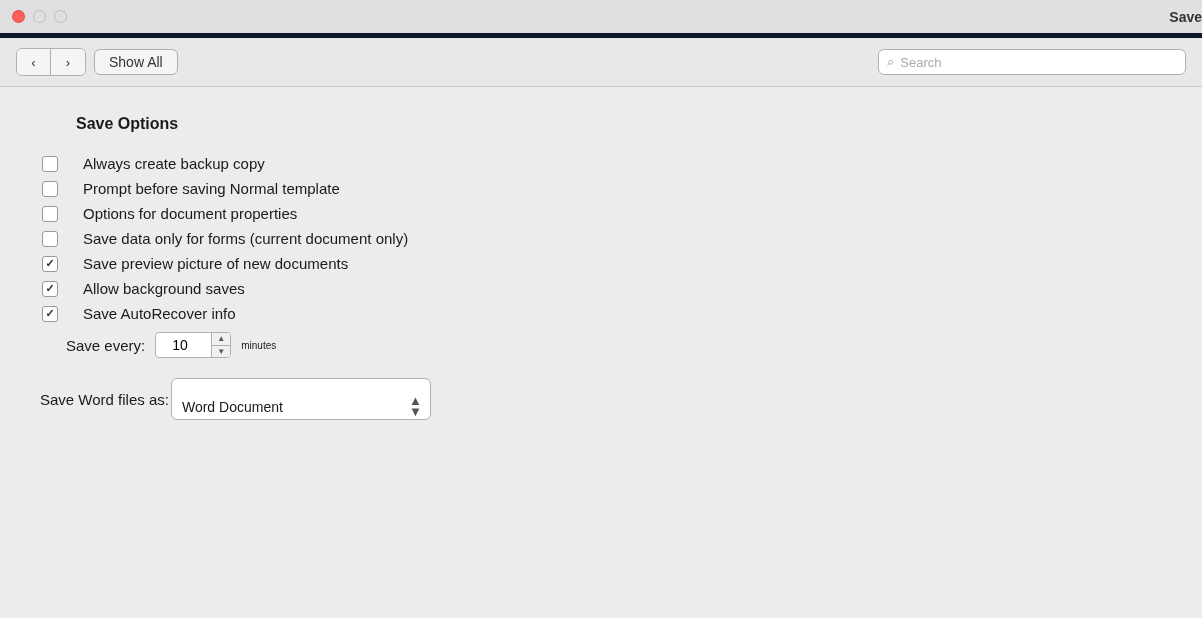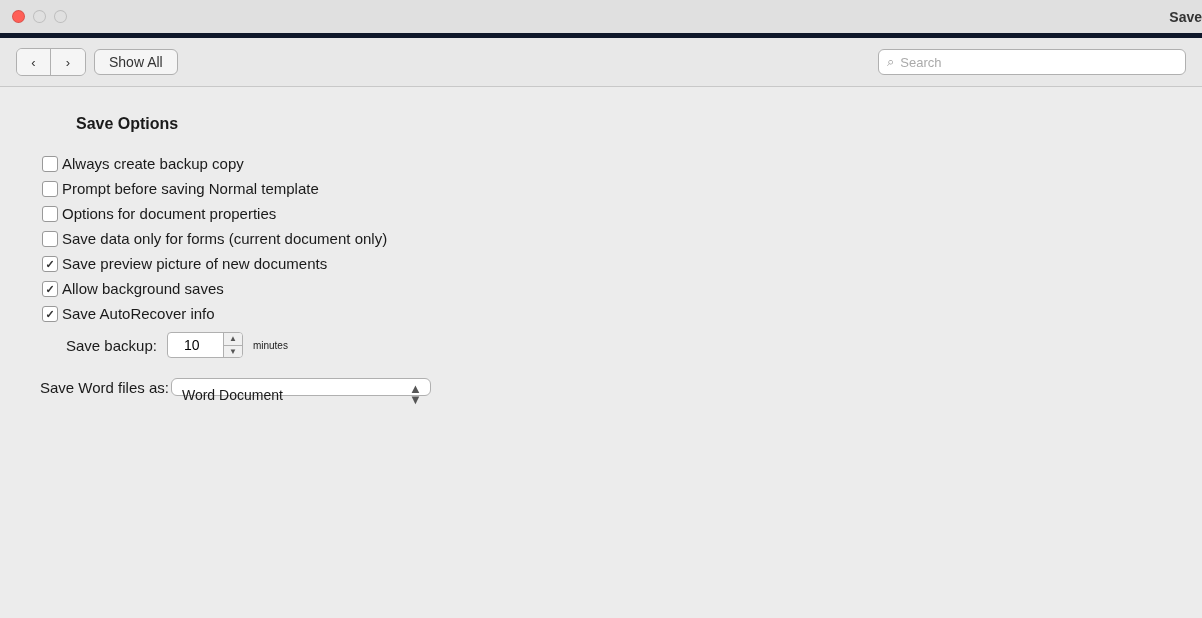--- a/index.html
+++ b/index.html
@@ -156,23 +156,23 @@
     }
 
     .options-list {
       display: flex;
       flex-direction: column;
       gap: 0;
     }
 
     .option-row {
       display: flex;
-      align-items: flex-end;
+      align-items: center;
       padding: 4px 2px;
-      gap: 4px;
+      gap: 25px;
     }
 
     .checkbox {
       width: 16px;
       height: 16px;
       border: 1.5px solid #999;
       border-radius: 3px;
       background: #fff;
       display: flex;
       align-items: center;
@@ -273,21 +273,21 @@
     .file-format-label {
       font-size: 15px;
       color: #1a1a1a;
       white-space: nowrap;
     }
 
     .select-container {
       display: flex;
       align-items: center;
       width: 260px;
-      height: 18px;
+      height: 42px;
       background: #fff;
       border: 1px solid #b0b0b0;
       border-radius: 6px;
       padding: 15px 8px 0 10px;
       cursor: pointer;
       position: relative;
     }
 
     .select-value {
       flex: 1;
@@ -359,21 +359,21 @@
         <div class="checkbox checked"></div>
         <span class="option-label">Allow background saves</span>
       </div>
       <div class="option-row">
         <div class="checkbox checked"></div>
         <span class="option-label">Save AutoRecover info</span>
       </div>
     </div>
 
   <div class="autorecover-row">
-    <span class="autorecover-label">Save backup:</span>
+    <span class="autorecover-label">Save every:</span>
     <div class="number-input-container">
       <input class="number-input" type="text" value="10" style="">
       <div class="stepper-buttons">
         <button class="stepper-btn">▲</button>
         <button class="stepper-btn">▼</button>
       </div>
     </div>
     <span class="minutes-label">minutes</span>
   </div>
 

